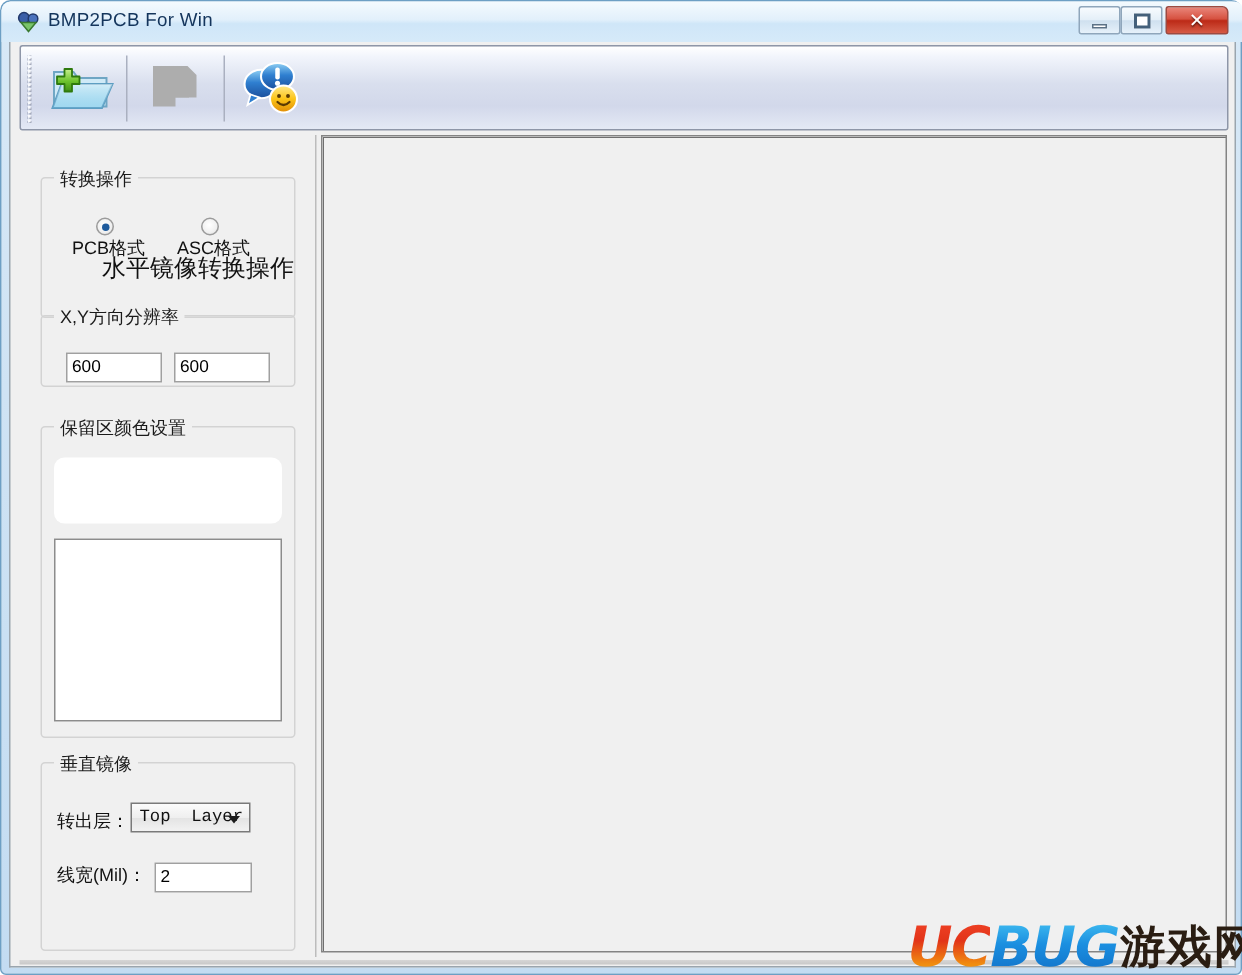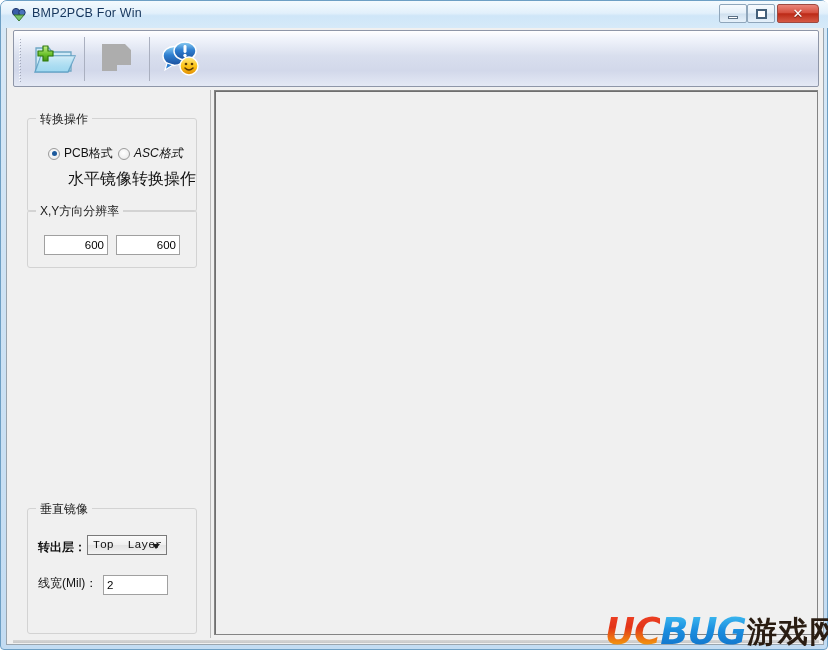--- a/index.html
+++ b/index.html
@@ -83,29 +83,29 @@
   .groupbox{
     position:absolute;left:14px;width:170px;
     border:1px solid #d3d3d3;border-radius:3px;
     background:transparent;box-sizing:border-box;
   }
   .grouptitle{
     position:absolute;top:-8px;left:8px;padding:0 4px;
     background:#f0f0f0;font-size:12px;color:#1a1a1a;white-space:nowrap;
   }
   #grp-convert{top:28px;height:94px;}
-  #grp-res{top:120px;height:58px;}
+  #grp-res{top:120px;height:48px;}
   #grp-color{top:194px;height:208px;}
   #grp-export{top:418px;height:126px;}
 
   
   .radiorow{position:absolute;top:26px;left:0;width:100%;}
-  .radio{position:absolute;display:flex;align-items:center;}
+  .radio{position:absolute;display:flex;align-items:center;flex-direction:column;}
   #rad-pcb{left:20px;}
-  #rad-asc{left:90px;font-style:italic;}
+  #rad-asc{left:90px;}
   .rdot{
     width:12px;height:12px;border-radius:50%;
     border:1px solid #9b9b9b;box-sizing:border-box;
     background:radial-gradient(circle at 45% 40%,#ffffff 0%,#f0f0f0 60%,#dcdcdc 100%);
     margin-right:4px;position:relative;flex:none;
   }
   .rdot.on:after{
     content:"";position:absolute;left:2.5px;top:2.5px;width:5px;height:5px;
     border-radius:50%;background:#1d5a9c;
   }
@@ -113,38 +113,38 @@
   .mirrorrow{position:absolute;top:50px;left:0;width:100%;}
   .mirror{position:absolute;font-size:16px;color:#111;white-space:nowrap;}
   #mir-h{left:40px;}
   #mir-v{left:104px;}
 
   
   .resin{
     position:absolute;top:24px;width:64px;height:20px;
     background:#fff;border:1px solid #a0a0a0;box-sizing:border-box;
     font-family:"Liberation Sans",sans-serif;font-size:11.5px;color:#000;
-    padding:0 3px;line-height:18px;text-align:right;
+    padding:0 3px;line-height:18px;
   }
   #res-x{left:16px;}
   #res-y{left:88px;}
 
   
   #colorpanel{
     position:absolute;left:8px;top:20px;width:152px;height:44px;
     background:#ffffff;border-radius:7px;
   }
   #colorlist{
     position:absolute;left:8px;top:74px;width:152px;height:122px;
     background:#ffffff;border:1px solid #8c8c8c;box-sizing:border-box;
   }
 
   
   .exlabel{position:absolute;font-size:12px;color:#111;white-space:nowrap;}
-  #lbl-layer{left:10px;top:30px;font-weight:bold;}
+  #lbl-layer{left:10px;top:30px;}
   #lbl-width{left:10px;top:66px;}
   #sel-layer{
     position:absolute;left:59px;top:26px;width:80px;height:20px;
     box-sizing:border-box;border:1px solid #7a7a7a;
     background:linear-gradient(180deg,#fbfbfb 0%,#efefef 50%,#e3e3e3 51%,#f2f2f2 100%);
   }
   #sel-layer .seltext{
     position:absolute;left:5px;top:2px;
     font-family:"Liberation Mono","DejaVu Sans Mono",monospace;
     font-size:11.5px;color:#111;white-space:pre;
@@ -322,20 +322,25 @@
           <span class="mirror" id="mir-v">转换操作</span>
         </div>
       </div>
 
       <div class="groupbox" id="grp-res">
         <span class="grouptitle">X,Y方向分辨率</span>
         <input class="resin" id="res-x" type="text" value="600" style="">
         <input class="resin" id="res-y" type="text" value="600" style="">
       </div>
 
+      <div class="groupbox" id="grp-color">
+        <span class="grouptitle">保留区颜色设置</span>
+        <div id="colorpanel"></div>
+        <div id="colorlist"></div>
+      </div>
 
       <div class="groupbox" id="grp-export">
         <span class="grouptitle">垂直镜像</span>
 
         <span class="exlabel" id="lbl-layer">转出层：</span>
         <div id="sel-layer">
           <span class="seltext">Top  Layer</span>
           <span class="arrow"></span>
         </div>
 

